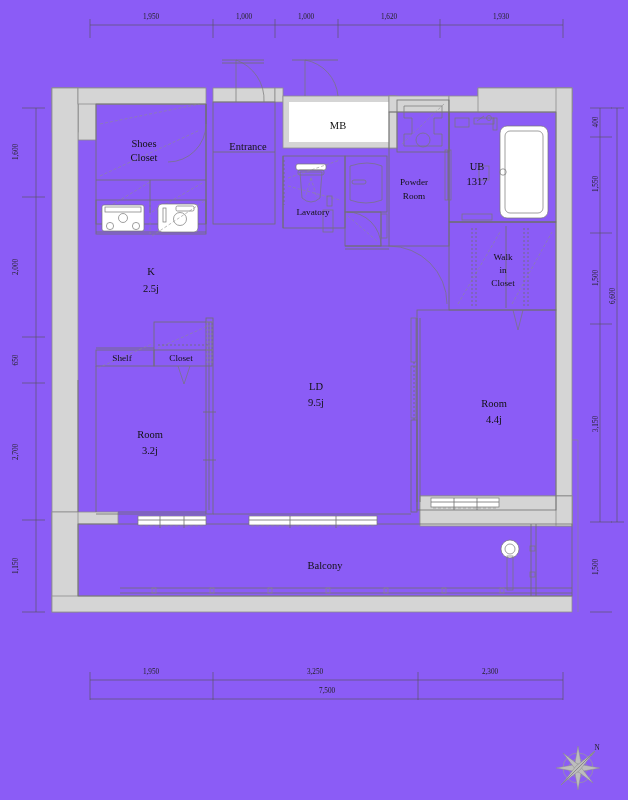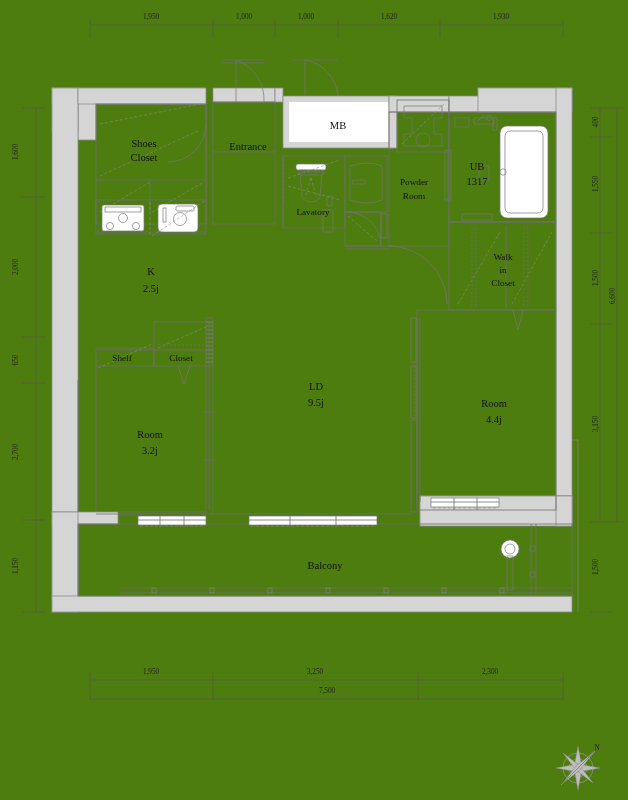--- a/index.html
+++ b/index.html
@@ -1,17 +1,17 @@
 <!DOCTYPE html>
 <html><head>
 <meta charset="utf-8">
 <style>
   html,body{margin:0;padding:0;background:#ffffff;}
   body{width:628px;height:800px;font-family:"Liberation Serif",serif;color:#1a1a1a;}
-  #plan{position:relative;width:628px;height:800px;overflow:hidden;background:#4d7c0f;}
+  #plan{position:relative;width:628px;height:800px;overflow:hidden;background:#8b5cf6;}
   svg{display:block;position:absolute;top:0;left:0;}
   .dimtxt{font-family:"Liberation Serif",serif;font-size:7.2px;fill:#222;}
   .roomtxt{font-family:"Liberation Serif",serif;font-size:10.5px;fill:#111;}
   .roomtxt.sm{font-size:9.2px;}
   text{dominant-baseline:middle;}
 </style>
 </head>
 <body>
 
 <div id="plan">

